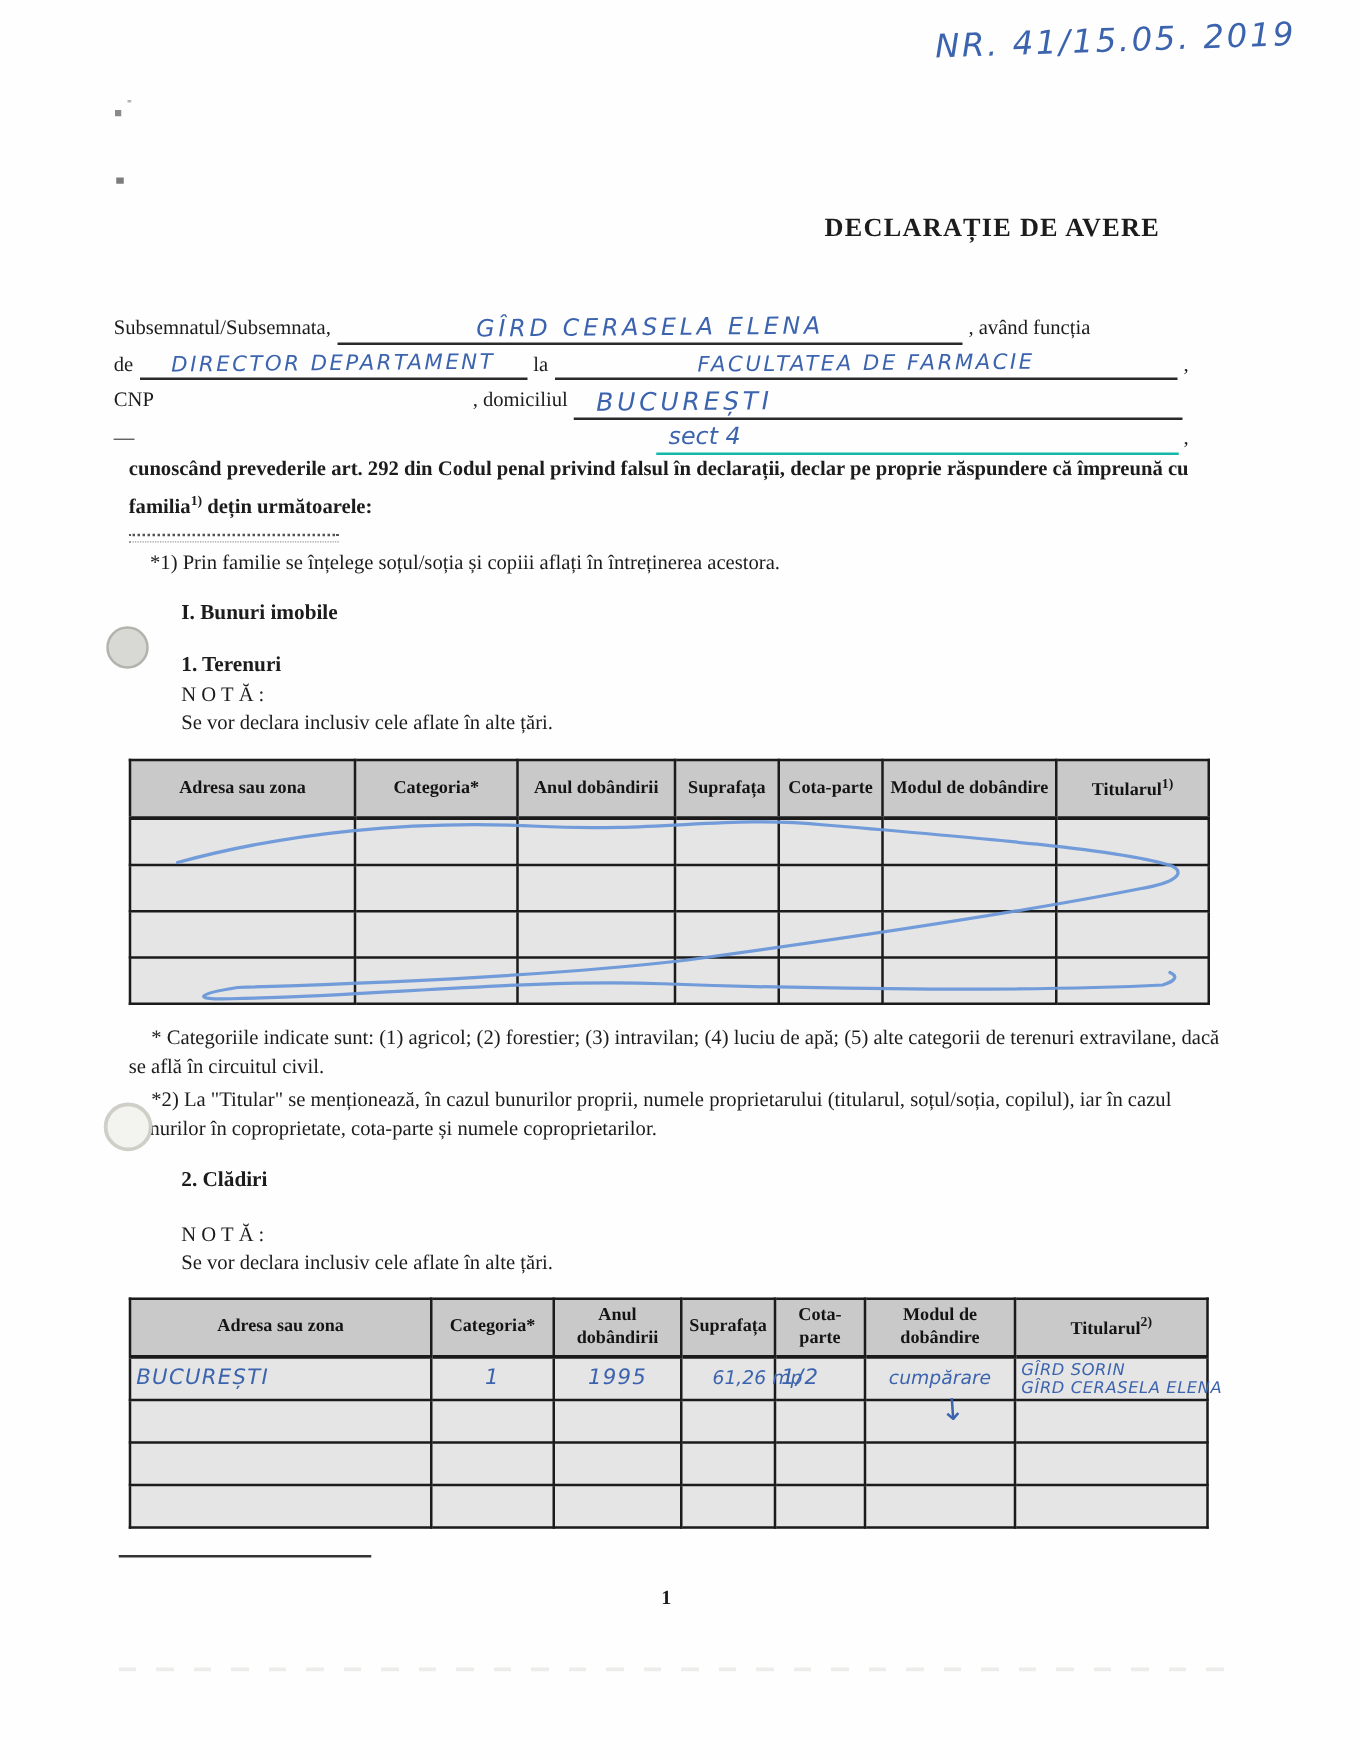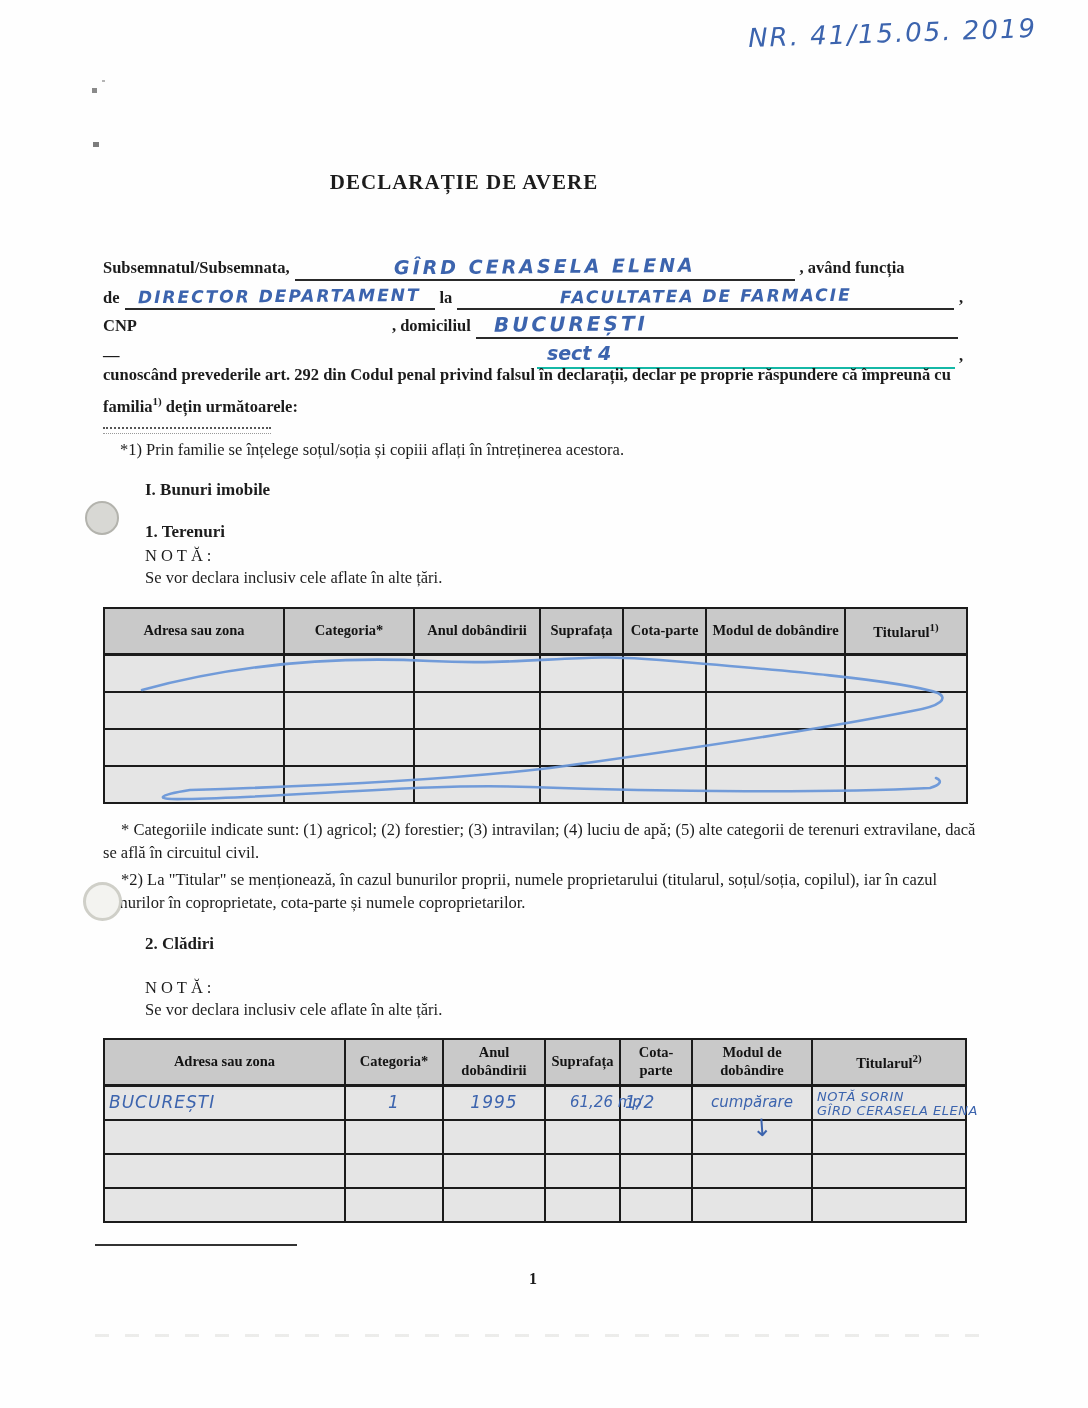--- a/index.html
+++ b/index.html
@@ -7,21 +7,21 @@
     position:relative;width:1088px;height:1408px;background:#fefefe;
     font-family:"Liberation Serif", serif;color:#1c1c1c;overflow:hidden;
   }
   .abs{position:absolute;}
   .bold{font-weight:bold;}
   .hand{
     font-family:"DejaVu Sans", sans-serif;font-style:italic;
     color:#3c64ae;
   }
   
-  .pline{position:absolute;left:103px;width:860px;height:32px;display:flex;align-items:center;font-size:16.5px;font-weight:bold;}
+  .pline{position:absolute;left:91px;width:860px;height:32px;display:flex;align-items:flex-start;font-size:16.5px;font-weight:normal;}
   .fill-line{flex:1;border-bottom:2px solid #2a2a2a;text-align:center;margin:0 5px;position:relative;}
   .fill-line .hand{display:inline-block;font-size:19px;letter-spacing:3px;transform:translateY(-1px) rotate(-0.5deg);white-space:nowrap;}
   .fixed-line{border-bottom:2px solid #14b8a6;text-align:left;position:relative;}
   
   table.decl{border-collapse:collapse;table-layout:fixed;background:#e5e5e5;}
   table.decl th{
     background:#c9c9c9;border:2px solid #1b1b1b;border-bottom:3px solid #1b1b1b;
     font-size:14.5px;font-weight:bold;padding:3px 2px;line-height:1.2;color:#141414;
   }
   table.decl td{border:2px solid #1b1b1b;padding:0 4px;vertical-align:top;}
@@ -39,21 +39,21 @@
 <body>
 
 <div class="page">
 
   <div class="abs hand" style="left:748px;top:18px;font-size:26px;letter-spacing:2px;transform:rotate(-2deg);">NR. 41/15.05. 2019</div>
 
   <div class="abs" style="left:92px;top:88px;width:5px;height:5px;background:#8a8a8a;"></div>
   <div class="abs" style="left:102px;top:80px;width:3px;height:2px;background:#b5b5b5;"></div>
   <div class="abs" style="left:93px;top:142px;width:6px;height:5px;background:#7d7d7d;"></div>
 
-  <div class="abs bold" style="left:0;top:170px;width:928px;text-align:center;font-size:21px;letter-spacing:1px;">DECLARAȚIE DE AVERE</div>
+  <div class="abs bold" style="left:0;top:170px;width:928px;text-align:right;font-size:21px;letter-spacing:1px;">DECLARAȚIE DE AVERE</div>
 
   <div class="pline" style="top:252px;">
     <span>Subsemnatul/Subsemnata,</span>
     <span class="fill-line" style="max-width:500px;">
       <span class="hand">GÎRD CERASELA ELENA</span>
     </span>
     <span>, având funcția</span>
   </div>
 
   <div class="pline" style="top:282px;">
@@ -204,21 +204,21 @@
       <th><span>Titularul</span><sup>2)</sup></th>
     </tr>
     <tr>
       <td><span class="hand cellhand">BUCUREȘTI</span></td>
       <td style="text-align:center;"><span class="hand cellhand">1</span></td>
       <td style="text-align:center;"><span class="hand cellhand">1995</span></td>
       <td style="text-align:center;padding-left:24px;"><span class="hand cellhand" style="font-size:15px;letter-spacing:0;">61,26 mp</span></td>
       <td style=""><span class="hand cellhand">1/2</span></td>
       <td style="text-align:center;"><span class="hand cellhand" style="font-size:15px;letter-spacing:0;">cumpărare</span></td>
       <td style="overflow:visible;">
-        <div class="hand titular-small" style="margin-top:3px;">NOTĂ SORIN</div>
+        <div class="hand titular-small" style="margin-top:3px;">GÎRD SORIN</div>
         <div class="hand titular-small">GÎRD CERASELA ELENA</div>
       </td>
     </tr>
     <tr>
           <td></td>
           <td></td>
           <td></td>
           <td></td>
           <td></td>
           <td></td>

